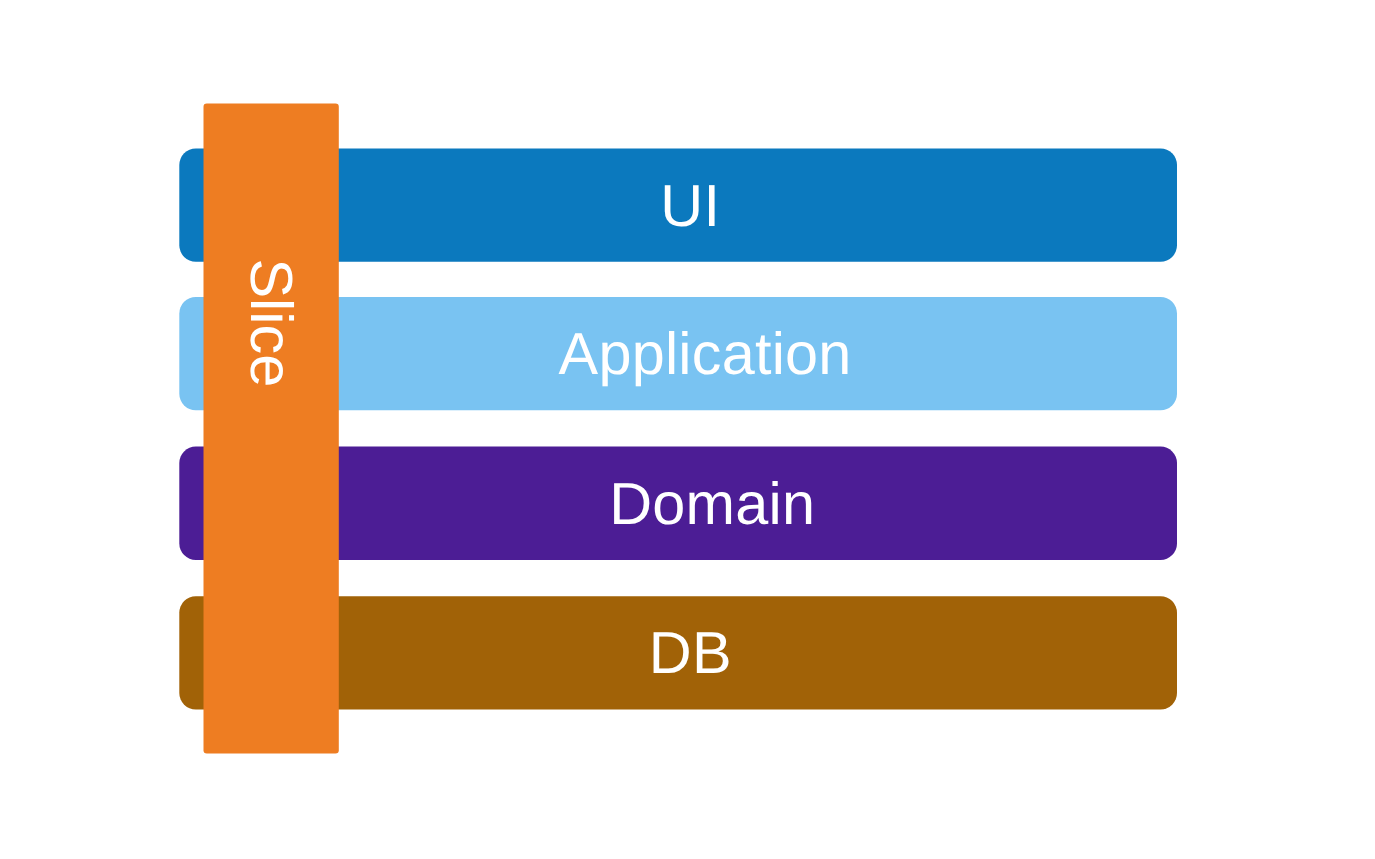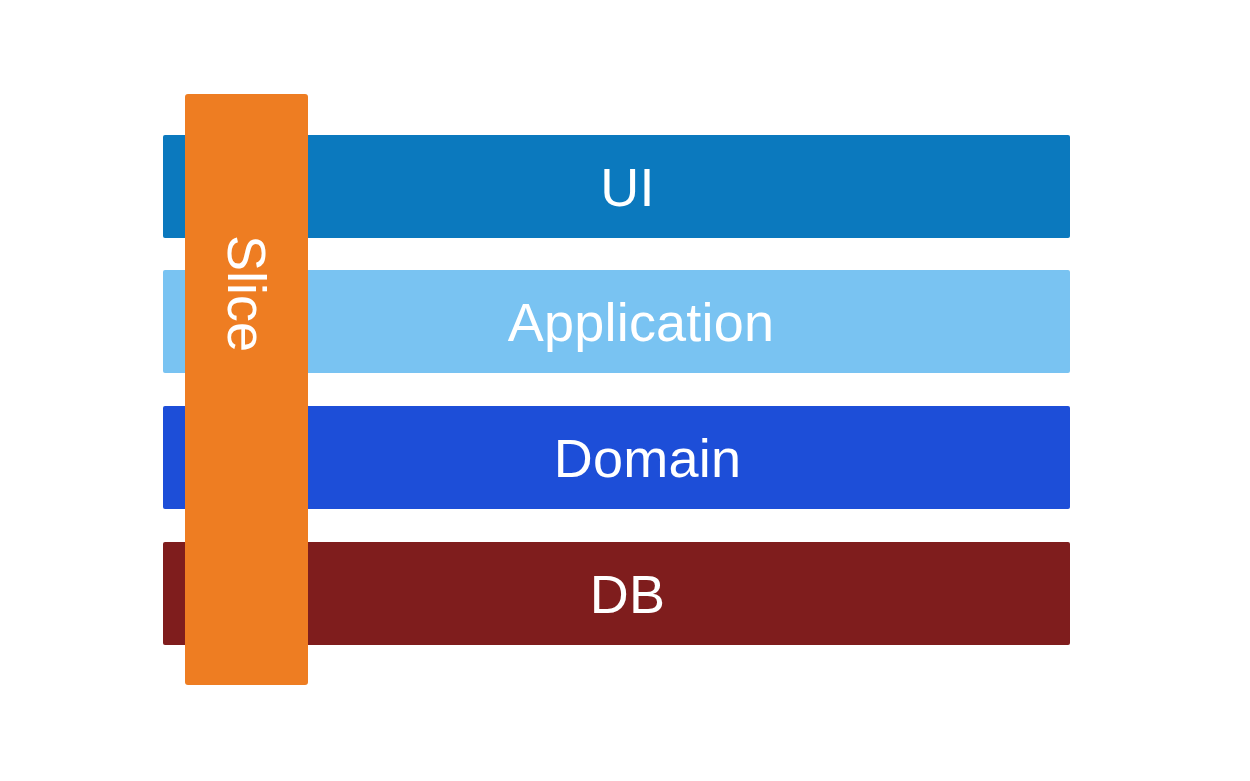--- a/index.html
+++ b/index.html
@@ -21,31 +21,31 @@
     height: 781px;
     background: #ffffff;
   }
 
   
   .layer-bar {
     position: absolute;
     left: 163px;
     width: 907px;
     height: 103px;
-    border-radius: 2px;
+    border-radius: 15px;
     display: flex;
     align-items: center;
     justify-content: center;
     box-sizing: border-box;
   }
 
   .layer-bar.layer-ui          { top: 135px; background: #0b79be; }
   .layer-bar.layer-application { top: 270px; background: #79c3f2; padding-left: 27px; }
-  .layer-bar.layer-domain      { top: 406px; background: #1d4ed8; padding-left: 40px; }
-  .layer-bar.layer-db          { top: 542px; background: #7f1d1d; }
+  .layer-bar.layer-domain      { top: 406px; background: #4c1d95; padding-left: 40px; }
+  .layer-bar.layer-db          { top: 542px; background: #a16207; }
 
   .layer-label {
     color: #ffffff;
     font-size: 54px;
     font-weight: 300;
     letter-spacing: 0.2px;
     line-height: 1;
     white-space: nowrap;
     
     transform: translateX(11px);

